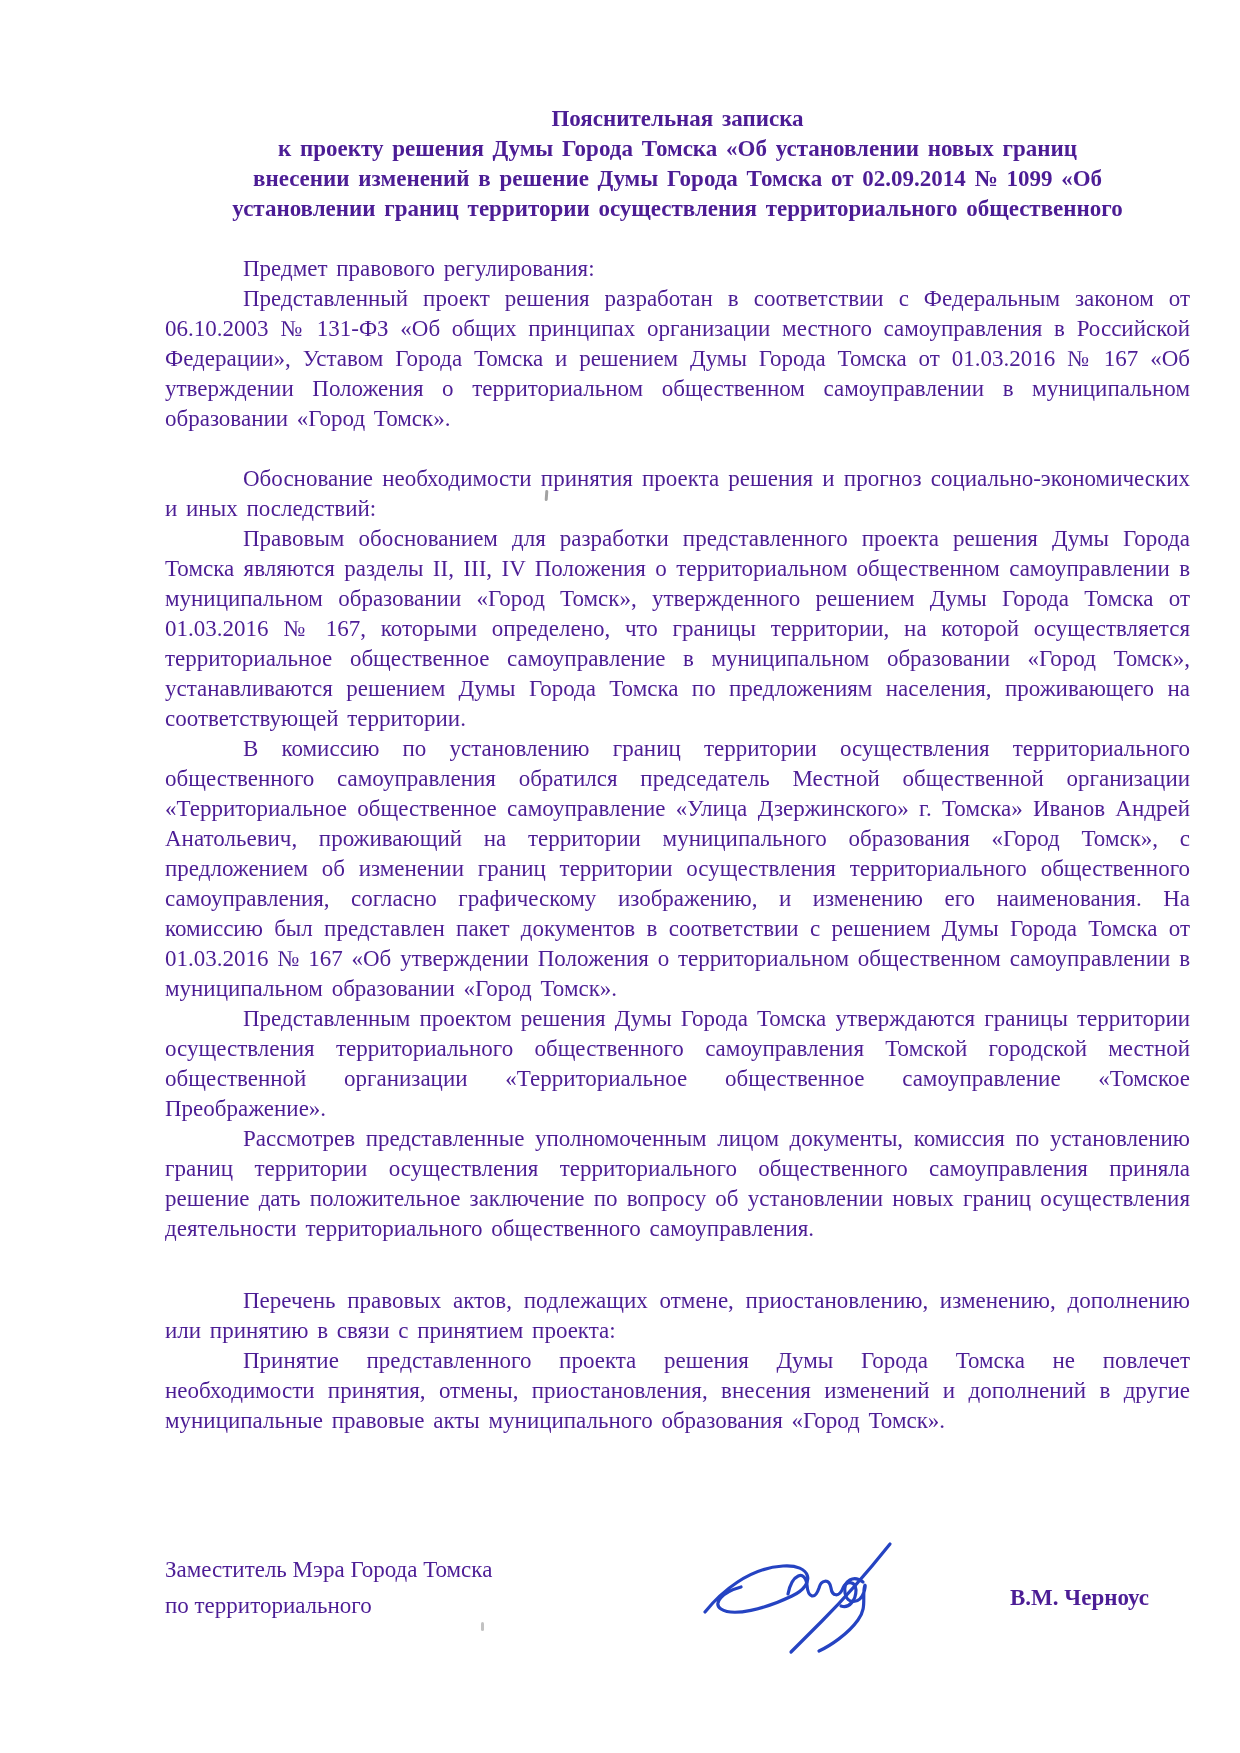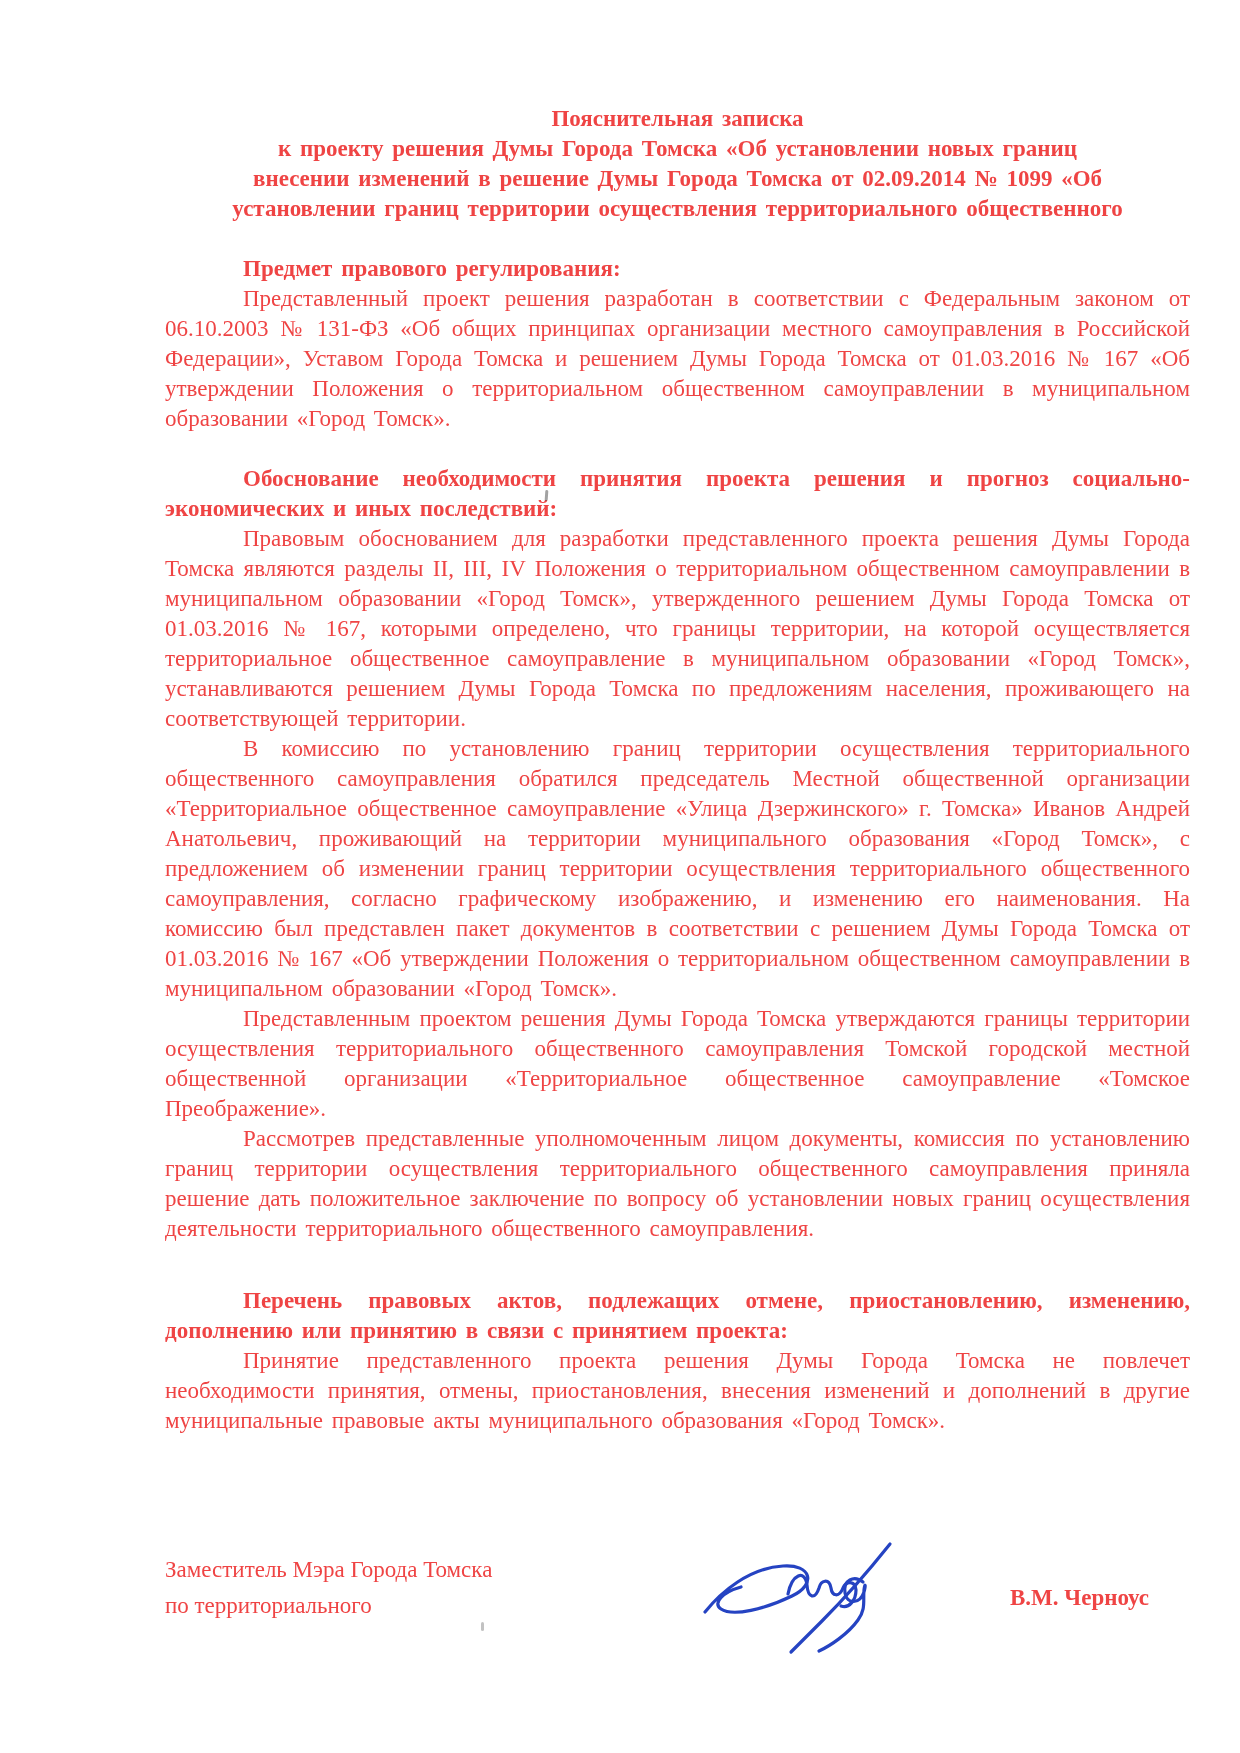--- a/index.html
+++ b/index.html
@@ -7,21 +7,21 @@
     padding: 0;
     background: #ffffff;
   }
   .page {
     position: relative;
     width: 1240px;
     height: 1753px;
     background: #ffffff;
     overflow: hidden;
     font-family: "Liberation Serif", "DejaVu Serif", serif;
-    color: #ef4444;
+    color: #4c1d95;
   }
   .content {
     position: absolute;
     left: 165px;
     right: 50px;
     top: 0;
     padding-top: 104px;
     font-size: 23px;
     line-height: 30px;
     word-spacing: 3px;
@@ -34,21 +34,21 @@
   .title-line {
     display: block;
   }
   .section {
     margin-top: 30px;
   }
   .section-3 {
     margin-top: 42px;
   }
   .section-heading {
-    font-weight: bold;
+    font-weight: normal;
     text-align: justify;
     text-indent: 78px;
     margin: 0;
   }
   .para {
     text-align: justify;
     text-indent: 78px;
     margin: 0;
   }
   .sig-block {

